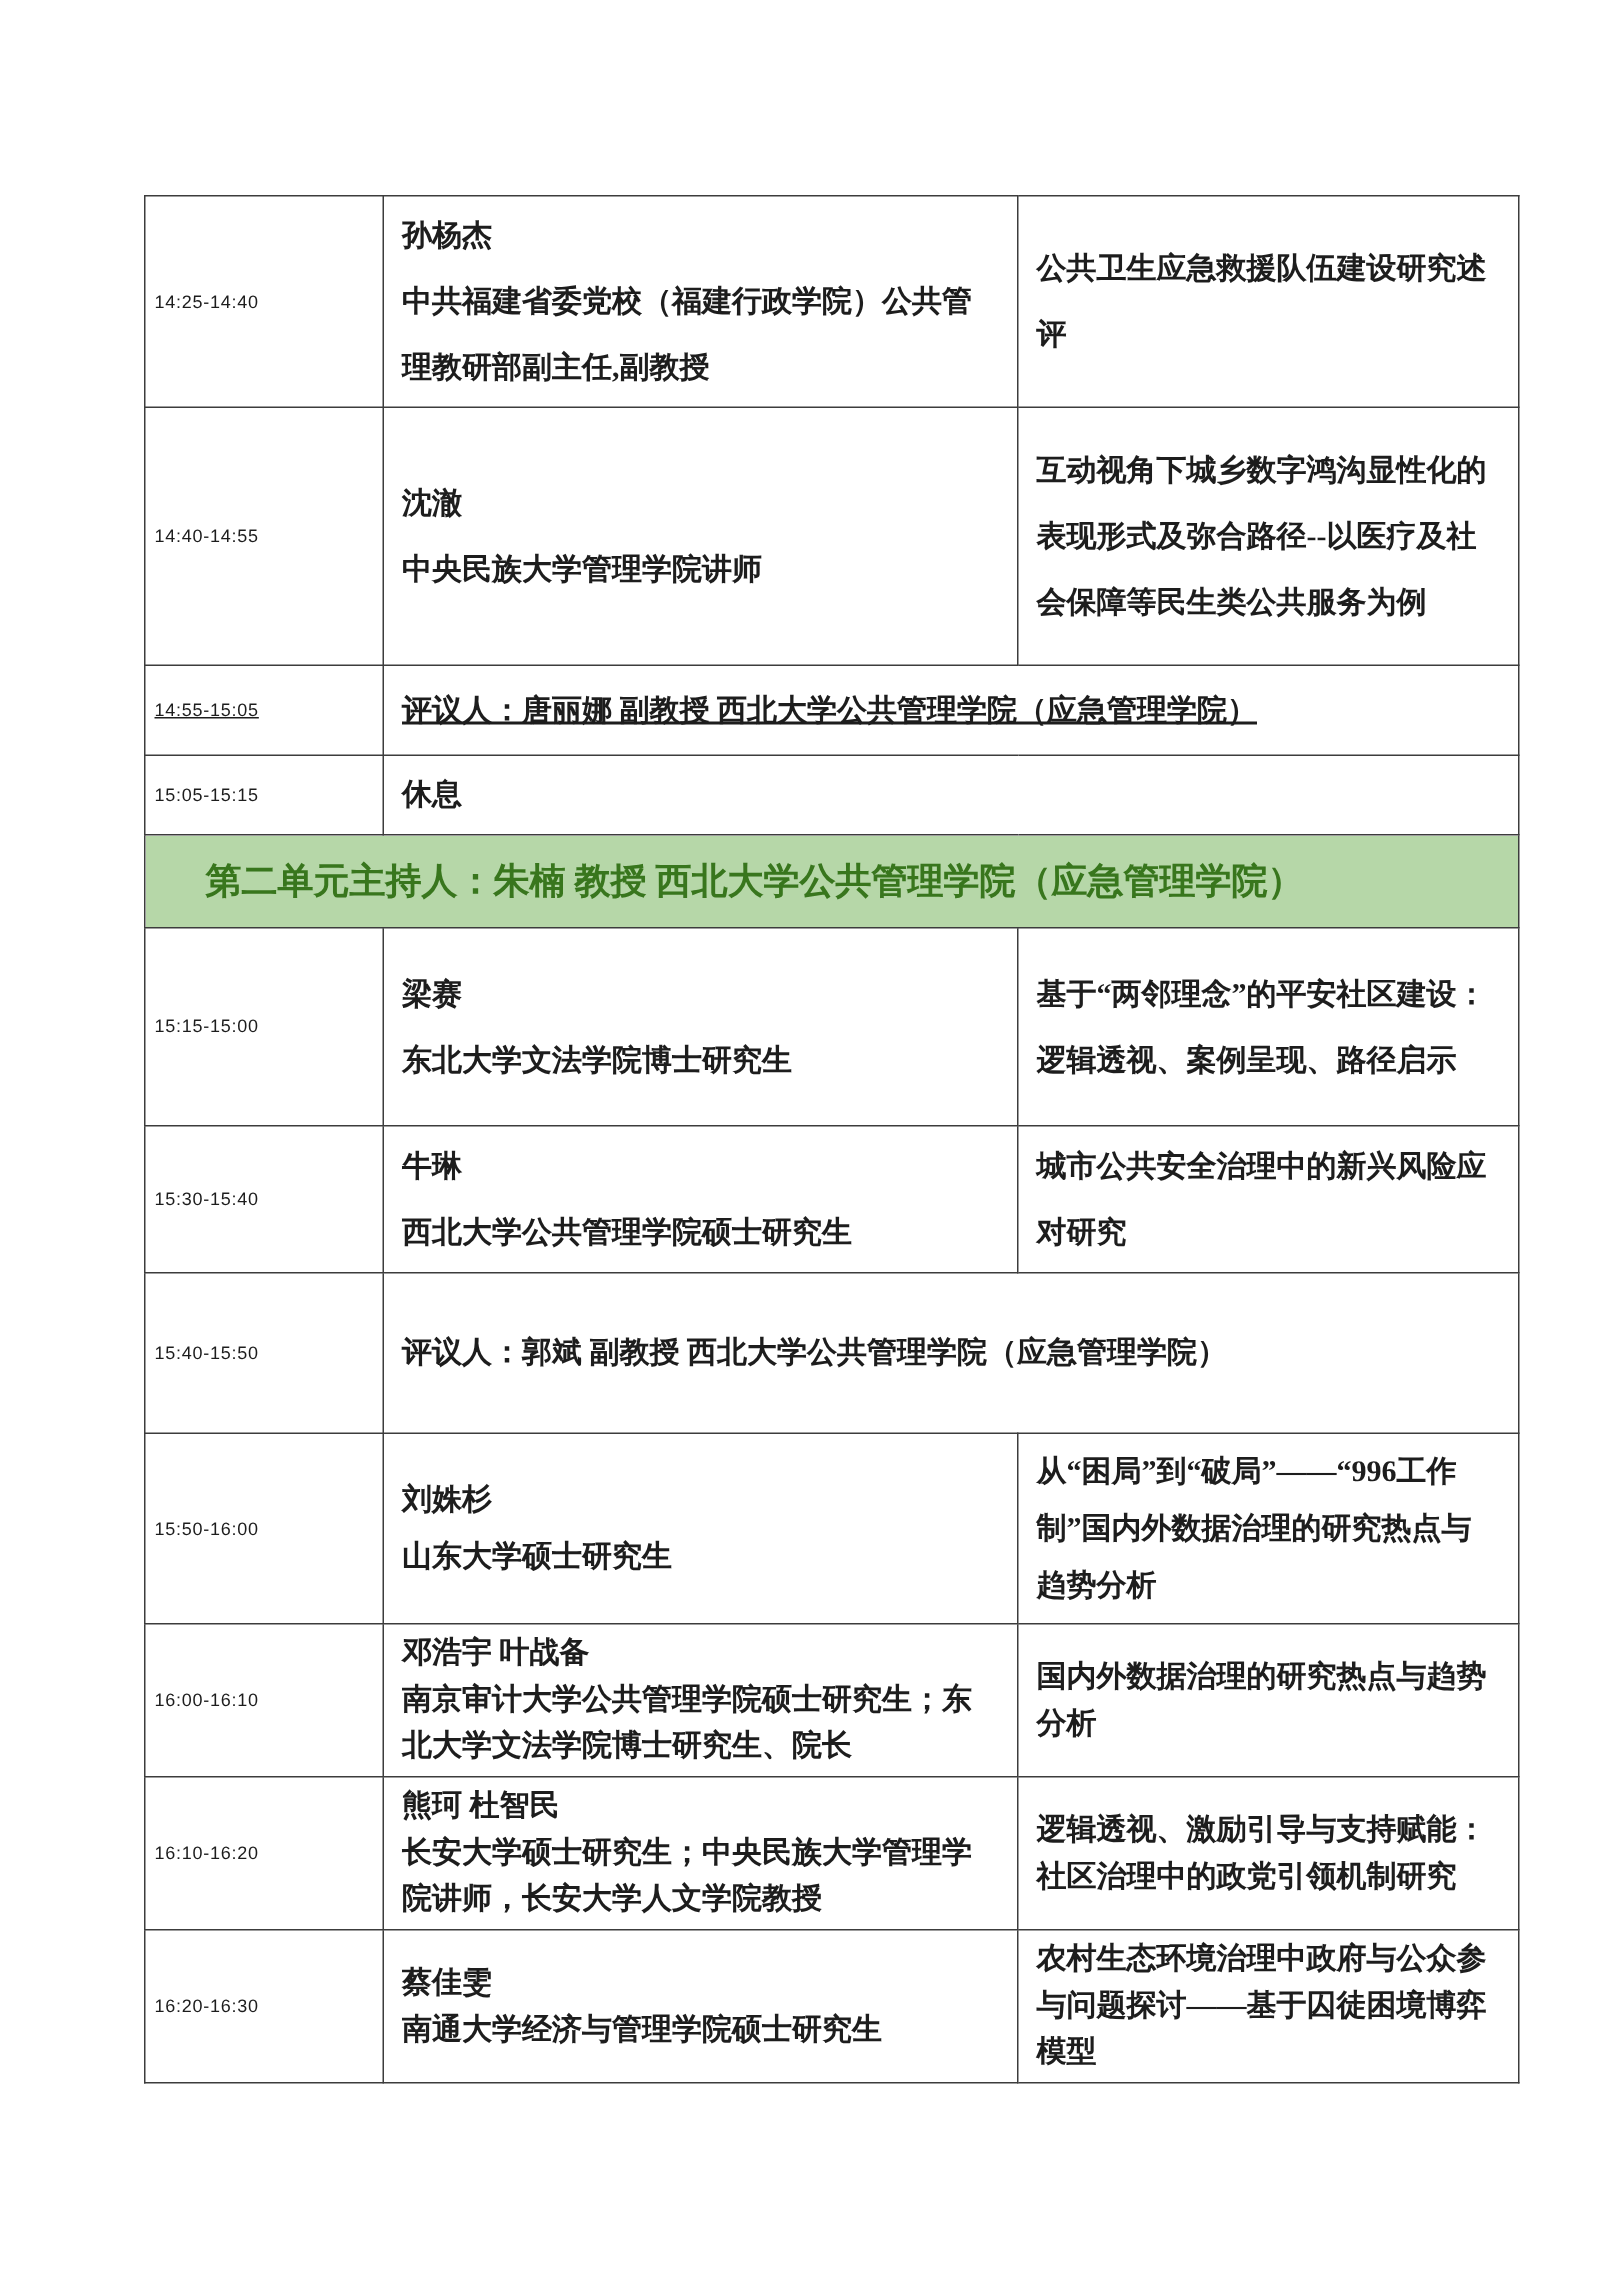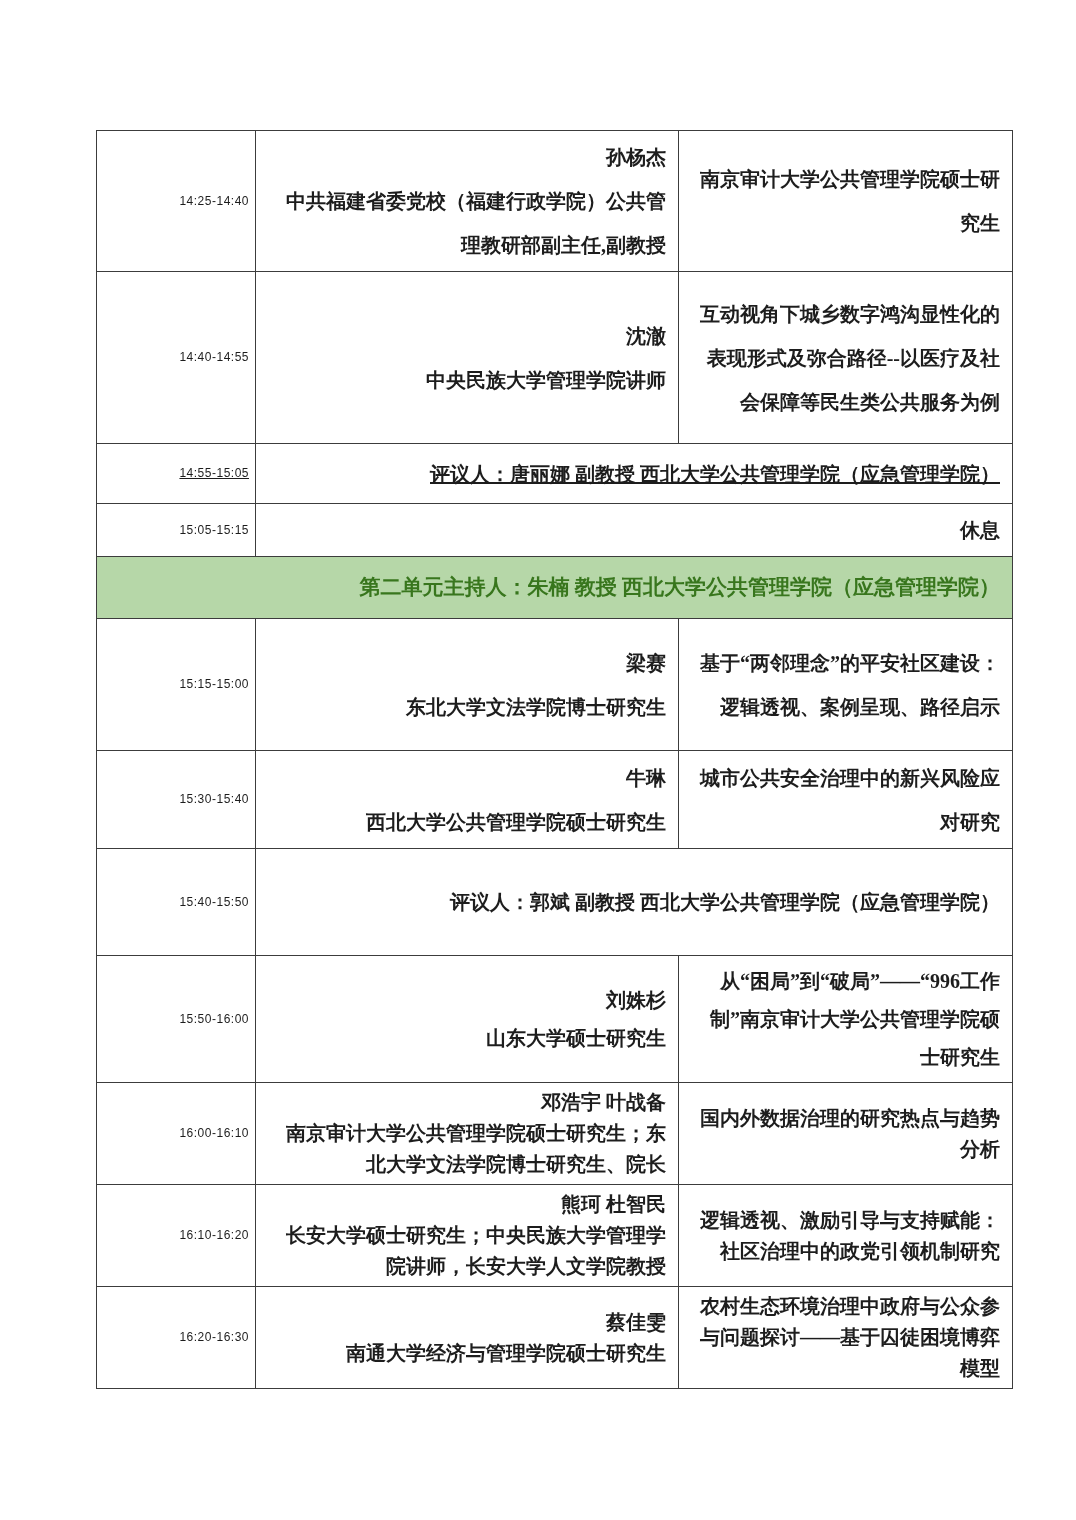--- a/index.html
+++ b/index.html
@@ -23,42 +23,42 @@
     border-collapse: collapse;
     table-layout: fixed;
     width: 916px;
     margin: 130px 0 0 96px;
   }
   col.c-time    { width: 159px; }
   col.c-speaker { width: 423px; }
   col.c-title   { width: 334px; }
   td {
     border: 1.6px solid #3c3c3c;
-    text-align: right;
+    text-align: left;
     vertical-align: middle;
     padding: 4px 12px;
     font-size: 20px;
     font-weight: 600;
     box-sizing: border-box;
     overflow: hidden;
   }
   tr.loose  td { line-height: 2.2; }
   tr.medium td { line-height: 1.9; }
   tr.tight  td { line-height: 1.55; }
   td.time-cell {
     font-family: "Liberation Sans", "DejaVu Sans", sans-serif;
     font-weight: 400;
     font-size: 12px;
     letter-spacing: 0.5px;
     line-height: 1.4;
     padding: 4px 6px;
   }
   tr.host-row td {
     font-weight: 700;
-    font-size: 21px;
+    font-size: 24px;
     line-height: 1.5;
     padding-left: 40px;
   }
 </style>
 </head>
 <body>
 
 <div class="page">
   <table class="schedule">
     <colgroup>
@@ -66,21 +66,21 @@
       <col class="c-speaker">
       <col class="c-title">
     </colgroup>
     <tbody>
         <tr class="loose" style="height: 130px;">
           <td class="time-cell">14:25-14:40</td>
           <td class="speaker-cell">
             <div>孙杨杰</div>
             <div>中共福建省委党校（福建行政学院）公共管理教研部副主任,副教授</div>
           </td>
-          <td class="title-cell">南京审计大学公共管理学院硕士研究生</td>
+          <td class="title-cell">公共卫生应急救援队伍建设研究述评</td>
         </tr>
         <tr class="loose" style="height: 172px;">
           <td class="time-cell">14:40-14:55</td>
           <td class="speaker-cell">
             <div>沈澈</div>
             <div>中央民族大学管理学院讲师</div>
           </td>
           <td class="title-cell">互动视角下城乡数字鸿沟显性化的表现形式及弥合路径--以医疗及社会保障等民生类公共服务为例</td>
         </tr>
         <tr class="loose" style="height: 60px; text-decoration: underline;">
@@ -113,21 +113,21 @@
         <tr class="loose" style="height: 107px; padding-left: 10px;">
           <td class="time-cell">15:40-15:50</td>
           <td colspan="2" class="span-cell">评议人：郭斌 副教授 西北大学公共管理学院（应急管理学院）</td>
         </tr>
         <tr class="medium" style="height: 127px;">
           <td class="time-cell">15:50-16:00</td>
           <td class="speaker-cell">
             <div>刘姝杉</div>
             <div>山东大学硕士研究生</div>
           </td>
-          <td class="title-cell">从“困局”到“破局”——“996工作制”南京审计大学公共管理学院硕士研究生</td>
+          <td class="title-cell">从“困局”到“破局”——“996工作制”国内外数据治理的研究热点与趋势分析</td>
         </tr>
         <tr class="tight" style="height: 90px;">
           <td class="time-cell">16:00-16:10</td>
           <td class="speaker-cell">
             <div>邓浩宇 叶战备</div>
             <div>南京审计大学公共管理学院硕士研究生；东北大学文法学院博士研究生、院长</div>
           </td>
           <td class="title-cell">国内外数据治理的研究热点与趋势分析</td>
         </tr>
         <tr class="tight" style="height: 96px;">

